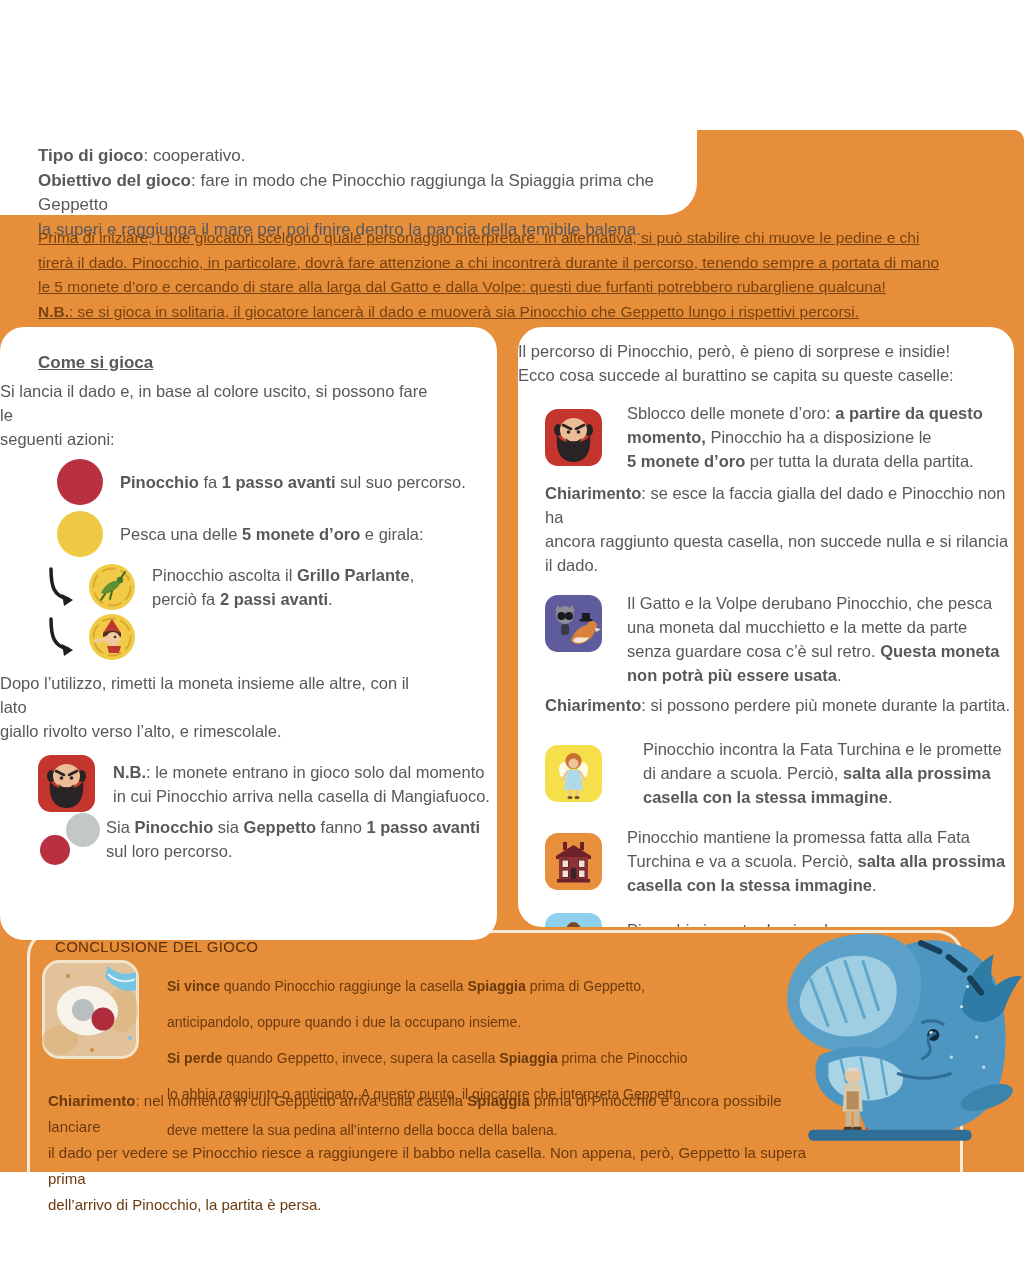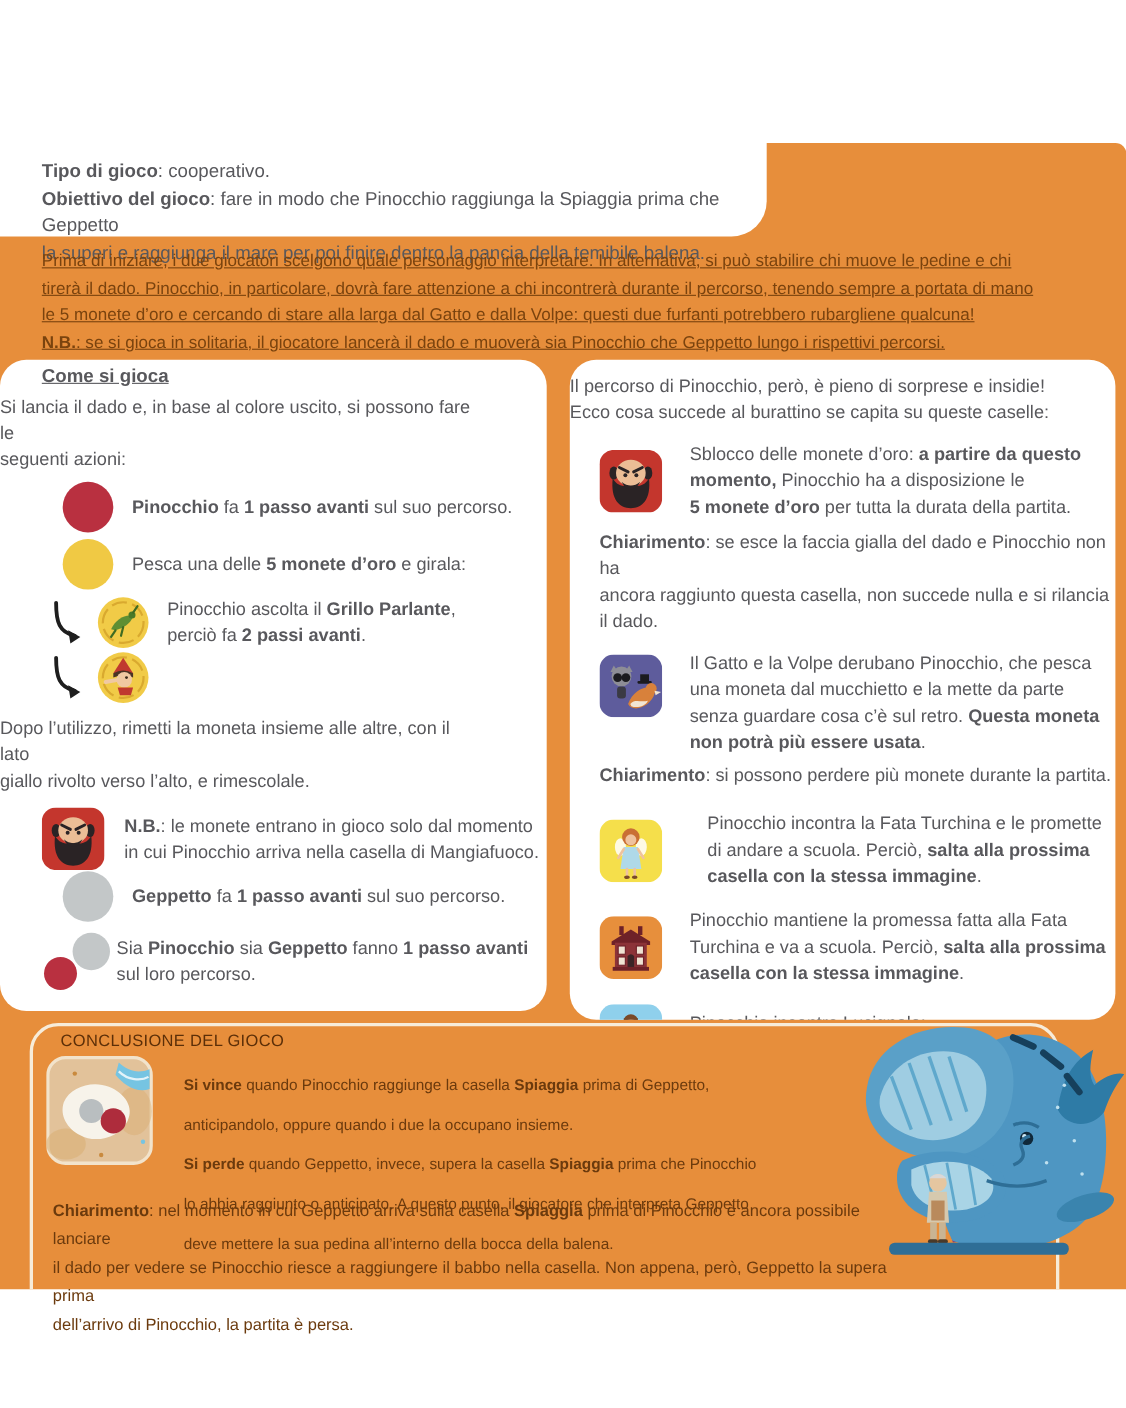--- a/index.html
+++ b/index.html
@@ -8,21 +8,21 @@
   .orange-bg{position:absolute;left:0;top:130px;width:1024px;height:1042px;
              background:var(--orange);overflow:hidden;border-top-right-radius:10px;}
   .top-panel{position:absolute;left:0;top:0;width:697px;height:215px;background:#fff;
              border-bottom-right-radius:32px;z-index:2;}
   .header{position:absolute;left:38px;top:144px;width:660px;z-index:3;
           font-size:17px;line-height:24.5px;color:var(--body_text);}
   .band{position:absolute;left:38px;top:226px;width:952px;z-index:3;
         font-size:15.5px;line-height:24.5px;color:var(--band_text);text-decoration:underline;}
   .col{position:absolute;top:327px;height:588px;background:#fff;border-radius:24px;
        z-index:3;overflow:hidden;color:var(--body_text);}
-  .col-left{left:0;width:497px;padding-top:4px;}
+  .col-left{left:0;width:497px;padding-top:25px;}
   .col-right{left:518px;width:496px;padding-top:12px;}
   .col p{margin:0;font-size:16.5px;line-height:24px;}
   .ml{margin-left:38px;}
   .mr-intro{margin-left:28px;}
   h3.howto{margin:0 0 6px 38px;font-size:17px;line-height:21px;color:var(--body_text);
            text-decoration:underline;}
   .row{display:flex;align-items:center;}
   .die{width:46px;height:46px;border-radius:50%;flex-shrink:0;}
   .die-red{background:var(--red_die);}
   .die-yellow{background:var(--yellow_die);}
@@ -177,24 +177,20 @@
         <ellipse cx="28.5" cy="21" rx="13.5" ry="12" fill="#EBBD96"></ellipse>
         <path d="M18 16 L26 20 M39 16 L31 20" stroke="#2A2325" stroke-width="2.6" stroke-linecap="round"></path>
         <circle cx="23.5" cy="23" r="1.8" fill="#2A2325"></circle>
         <circle cx="33.5" cy="23" r="1.8" fill="#2A2325"></circle>
         <path d="M12 26 C10 45 18 53 28.5 53 C39 53 47 45 45 26 C40 34 34 33 28.5 32.5 C23 33 17 34 12 26 Z" fill="#2A2325"></path>
         <path d="M20 29 Q28.5 36 37 29 Q33 37 28.5 35.5 Q24 37 20 29 Z" fill="#2A2325"></path>
       </svg>
       <p style="margin-left:18px"><b>N.B.</b>: le monete entrano in gioco solo dal momento<br>in cui Pinocchio arriva nella casella di Mangiafuoco.</p>
     </div>
 
-    <div class="row" style="margin-bottom:10px">
-      <span class="die die-grey" style="margin-left:57px"></span>
-      <p style="margin-left:17px"><b>Geppetto</b> fa <b>1 passo avanti</b> sul suo percorso.</p>
-    </div>
 
     <div class="row" style="margin-bottom:10px">
       <span class="pairbox">
           <span class="g"></span>
           <span class="r"></span>
         </span>
       <p style="margin-left:2px">Sia <b>Pinocchio</b> sia <b>Geppetto</b> fanno <b>1 passo avanti</b><br>sul loro percorso.</p>
     </div>
 
   </div>

